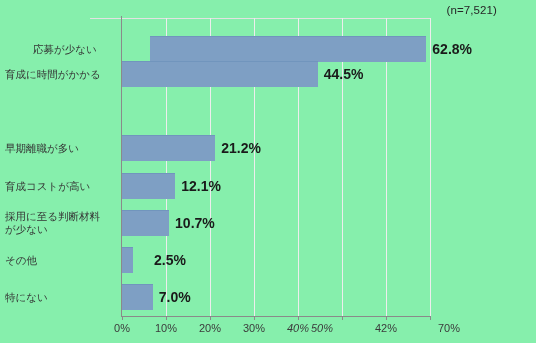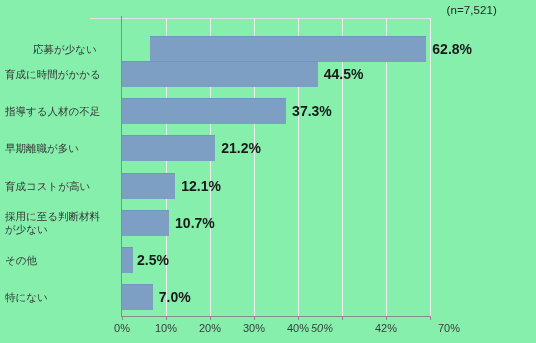--- a/index.html
+++ b/index.html
@@ -156,65 +156,60 @@
   <div id="ticks">
       <div class="tick-mark" style="left: 122px;"></div>
       <div class="tick-label" style="left: 122px;">0%</div>
       <div class="tick-mark" style="left: 166px;"></div>
       <div class="tick-label" style="left: 166px;">10%</div>
       <div class="tick-mark" style="left: 210px;"></div>
       <div class="tick-label" style="left: 210px; text-align: center;">20%</div>
       <div class="tick-mark" style="left: 254px;"></div>
       <div class="tick-label" style="left: 254px;">30%</div>
       <div class="tick-mark" style="left: 298px;"></div>
-      <div class="tick-label" style="left: 298px;">40%</div>
+      <div class="tick-label" style="left: 298px; font-style: italic;">40%</div>
       <div class="tick-mark" style="left: 342px;"></div>
       <div class="tick-label" style="left: 322px; font-style: italic;">50%</div>
       <div class="tick-mark" style="left: 386px;"></div>
       <div class="tick-label" style="left: 386px;">42%</div>
       <div class="tick-mark" style="left: 430px;"></div>
       <div class="tick-label" style="left: 449px;">70%</div>
     </div>
 
   <div id="plot-area">
       <div class="bar-row" style="top: 12px; height: 37.25px; margin-left: 28px;">
         <div class="bar-label">応募が少ない</div>
         <div class="bar-shape" style="width: 276.32px; background: rgb(126, 159, 196);"></div>
         <div class="bar-value" style="left: 276.32px;">62.8%</div>
       </div>
       <div class="bar-row" style="top: 37.25px; height: 37.25px; padding-left: 21px;">
         <div class="bar-label">育成に時間がかかる</div>
         <div class="bar-shape" style="width: 195.8px; background: rgb(126, 159, 196);"></div>
         <div class="bar-value" style="left: 195.8px; text-align: center;">44.5%</div>
       </div>
-      <div class="bar-row" style="top: 74.5px; height: 37.25px;">
-        <div class="bar-label">指導する人材の不足</div>
-        <div class="bar-shape" style="width: 164.12px; background: rgb(126, 159, 196);"></div>
-        <div class="bar-value" style="left: 164.12px;">37.3%</div>
-      </div>
       <div class="bar-row" style="top: 111.75px; height: 37.25px;">
         <div class="bar-label">早期離職が多い</div>
         <div class="bar-shape" style="width: 93.28px; background: rgb(126, 159, 196);"></div>
         <div class="bar-value" style="left: 93.28px;">21.2%</div>
       </div>
       <div class="bar-row" style="top: 149px; height: 37.25px;">
         <div class="bar-label">育成コストが高い</div>
         <div class="bar-shape" style="width: 53.24px; background: rgb(126, 159, 196);"></div>
         <div class="bar-value" style="left: 53.24px;">12.1%</div>
       </div>
       <div class="bar-row" style="top: 186.25px; height: 37.25px;">
         <div class="bar-label">採用に至る判断材料
 が少ない</div>
         <div class="bar-shape" style="width: 47.08px; background: rgb(126, 159, 196);"></div>
         <div class="bar-value" style="left: 47.08px;">10.7%</div>
       </div>
       <div class="bar-row" style="top: 223.5px; height: 37.25px;">
         <div class="bar-label">その他</div>
         <div class="bar-shape" style="width: 11px; background: rgb(126, 159, 196);"></div>
-        <div class="bar-value" style="left: 9px;">2.5%</div>
+        <div class="bar-value" style="left: 26px;">2.5%</div>
       </div>
       <div class="bar-row" style="top: 260.75px; height: 37.25px;">
         <div class="bar-label">特にない</div>
         <div class="bar-shape" style="width: 30.8px; background: rgb(126, 159, 196);"></div>
         <div class="bar-value" style="left: 30.8px;">7.0%</div>
       </div>
     </div>
 
 </div>
 

